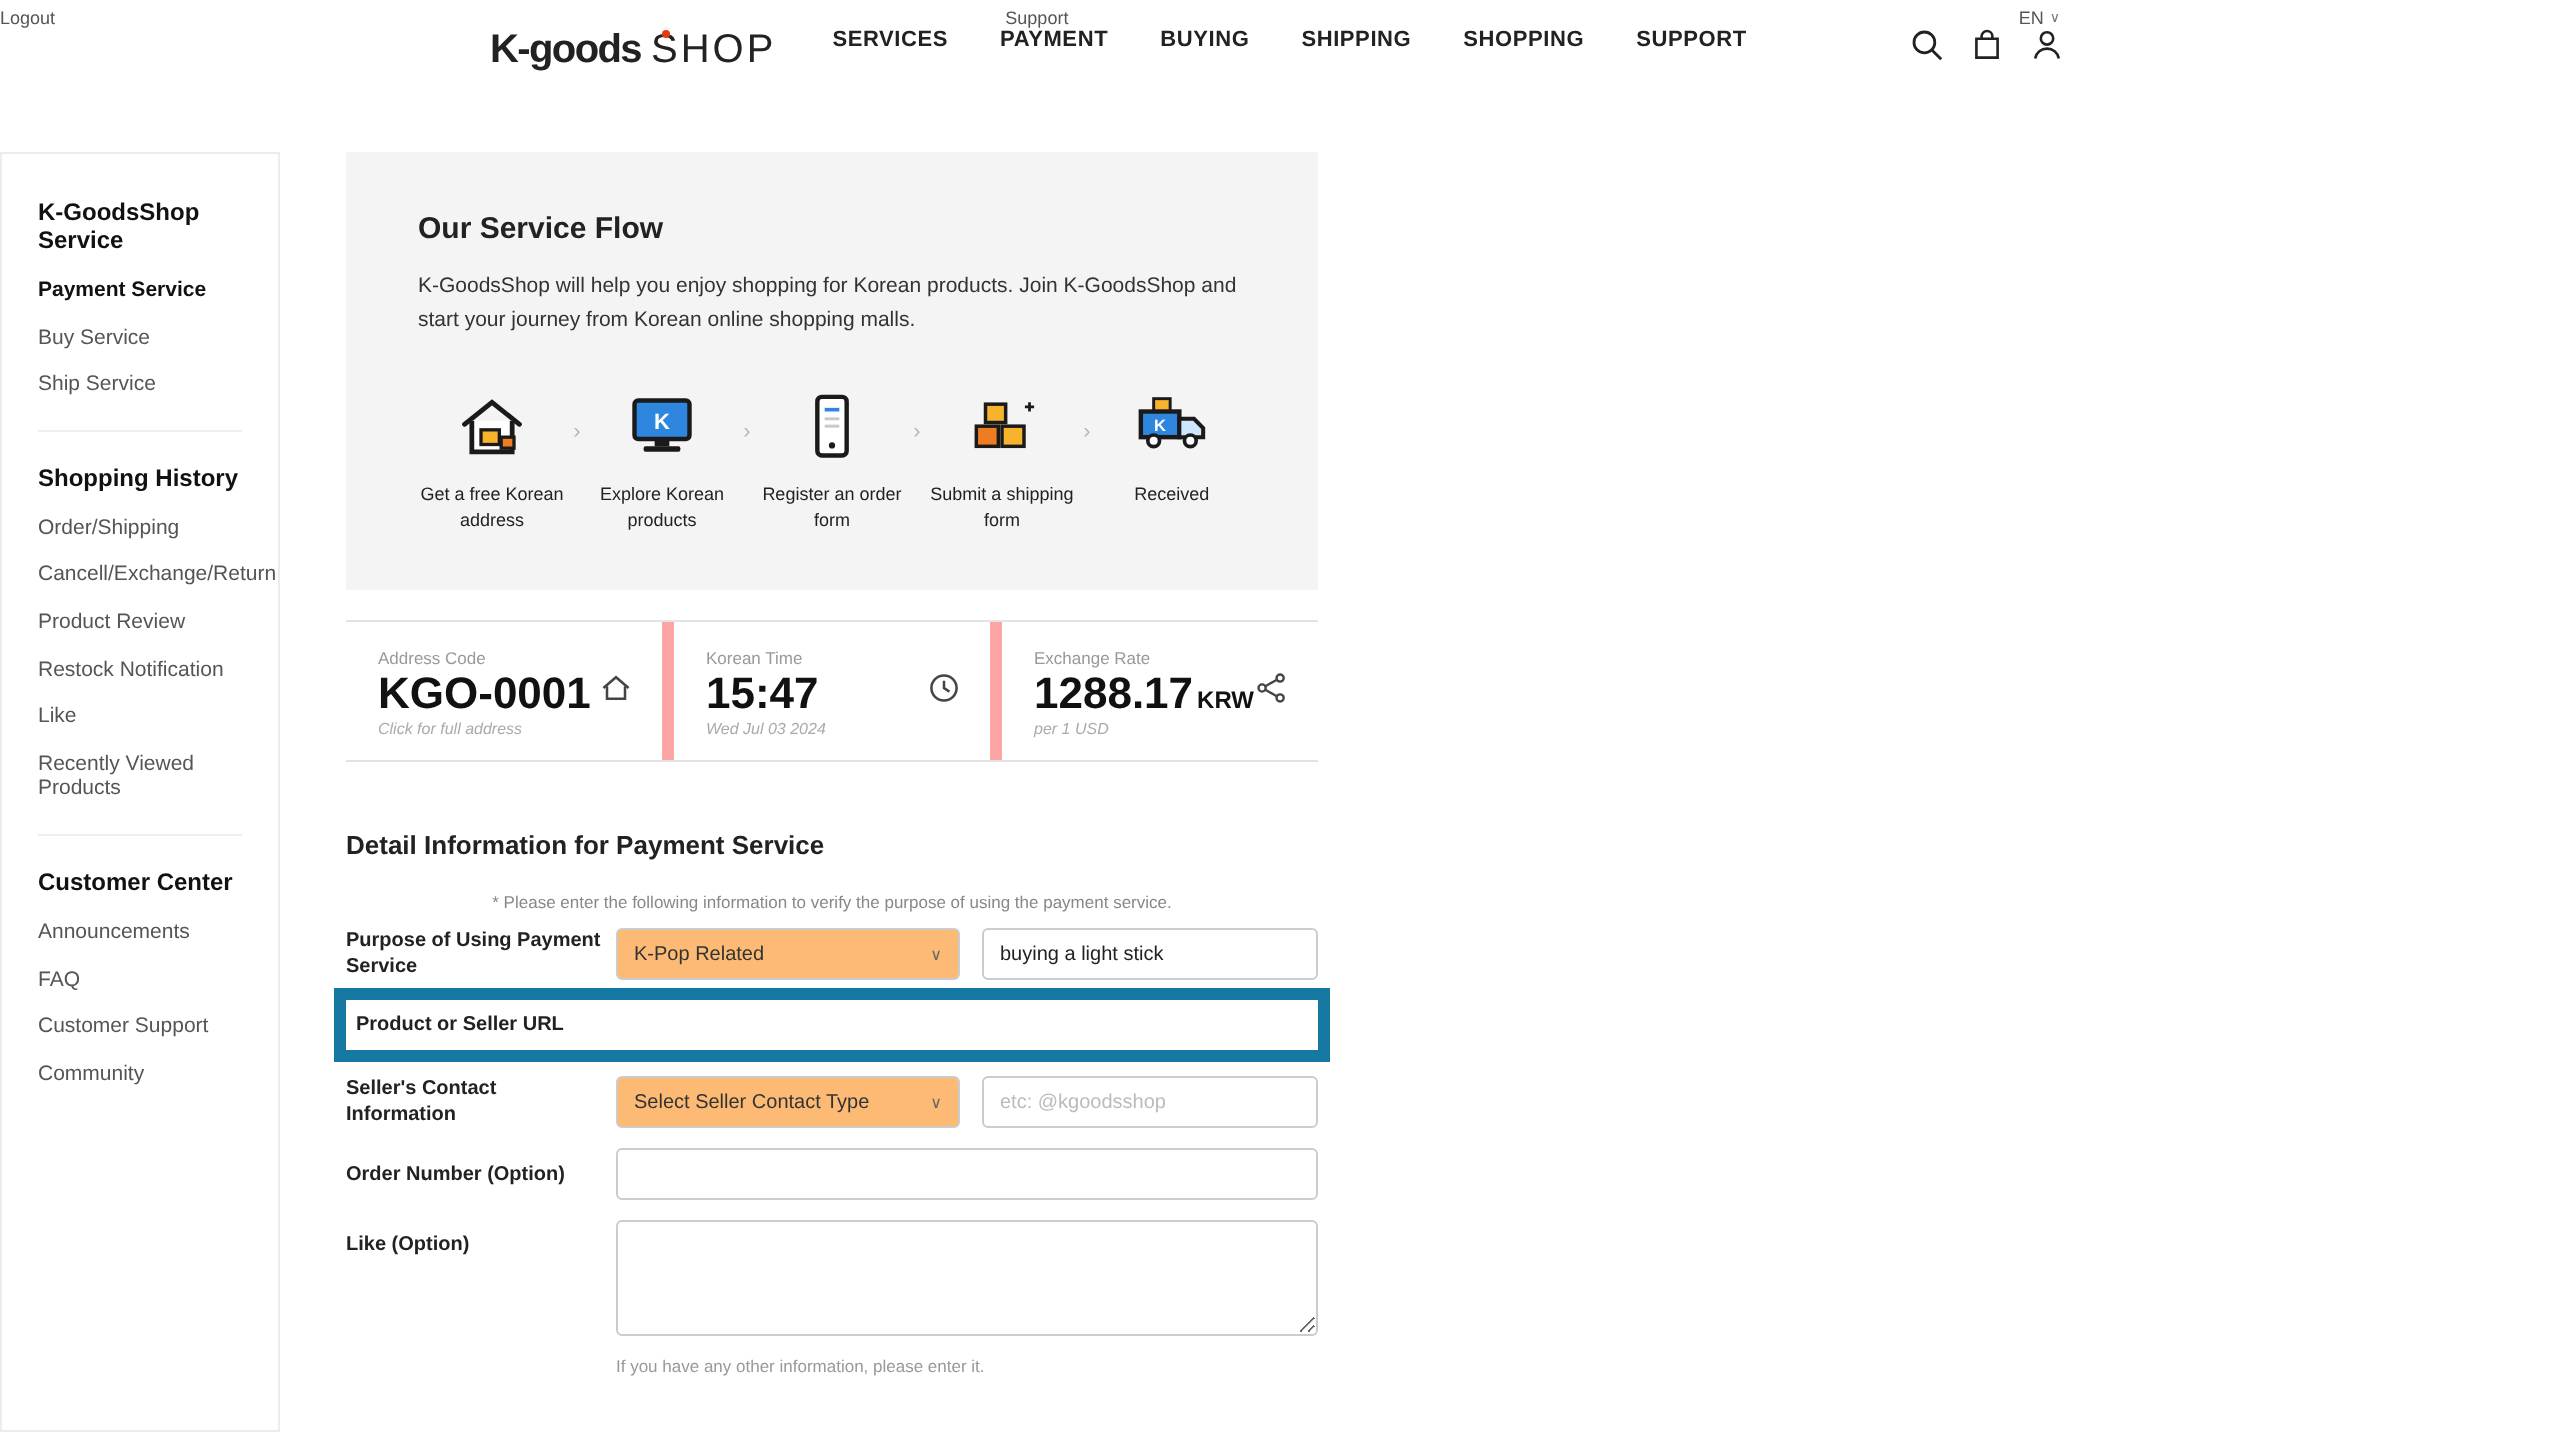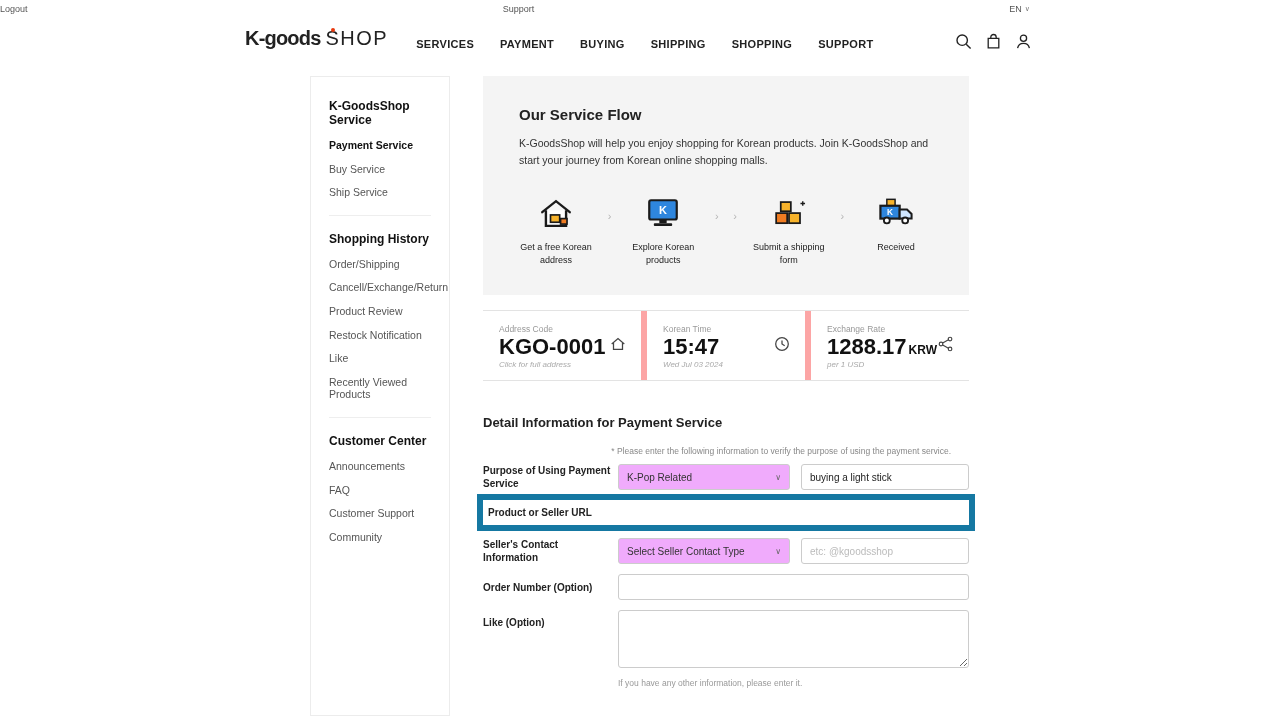--- a/index.html
+++ b/index.html
@@ -9,30 +9,30 @@
     background:#fff; color:#222;
     font-family:"Liberation Sans", sans-serif;
   }
   
   .topbar { height:14px; display:flex; justify-content:space-between; align-items:center;
     gap:16px; padding:4px 250px 0 0; font-size:9px; color:#555; }
   .topbar span { cursor:pointer; }
   .lang { display:flex; align-items:center; gap:3px; }
   .chev-sm { font-size:7px; color:#777; }
   
-  .header { display:flex; align-items:flex-end; height:36px; padding-left:245px; }
+  .header { display:flex; align-items:flex-start; height:36px; padding-left:245px; }
   .logo { font-size:20px; font-weight:bold; letter-spacing:-0.8px; white-space:nowrap; position:relative; cursor:pointer; }
   .logo .shop { font-weight:500; letter-spacing:1.5px; margin-left:5px; }
   .logo .accent { position:absolute; width:4px; height:4px; border-radius:50%; background:#e8380d; top:1px; left:86px; }
   .mainnav { display:flex; gap:26px; margin-left:28px; font-size:11px; font-weight:bold; letter-spacing:0.3px; }
   .mainnav span { cursor:pointer; }
   .header-icons { margin-left:auto; margin-right:248px; display:flex; gap:13px; align-items:center; }
   .header-icons .hic { cursor:pointer; display:flex; }
   
-  .page { display:flex; margin-top:26px; padding-left:310px; align-items:flex-start; }
+  .page { display:flex; margin-top:26px; align-items:flex-start; }
   
   .sidebar { width:140px; height:640px; border:1px solid #ececec; padding:22px 18px; background:#fff; }
   .side-section + .side-section { border-top:1px solid #eee; margin-top:16px; padding-top:16px; }
   .side-title { font-size:12px; font-weight:bold; margin-bottom:12px; color:#111; }
   .side-item { font-size:10.5px; color:#555; margin:11px 0; cursor:pointer; line-height:1.2; }
   .side-item.active { color:#111; font-weight:bold; }
   
   .main { width:486px; margin-left:33px; }
   .hero { background:#f4f4f4; padding:30px 36px 28px; }
   .hero h2 { font-size:15px; margin:0 0 12px; font-weight:bold; }
@@ -45,30 +45,30 @@
   
   .info-strip { display:flex; border-top:1px solid #e3e3e3; border-bottom:1px solid #e3e3e3; margin-top:15px; }
   .info-cell { flex:1; padding:13px 14px 11px 16px; display:flex; justify-content:space-between; align-items:center; cursor:pointer; }
   .info-cell + .info-cell { border-left:6px solid #fca5a5; }
   .info-label { font-size:8.5px; color:#999; }
   .info-value { font-size:22px; font-weight:bold; color:#111; line-height:1.15; white-space:nowrap; }
   .info-unit { font-size:12px; font-weight:bold; margin-left:2px; }
   .info-sub { font-size:8px; color:#aaa; margin-top:1px;font-style:italic; }
   
   .detail-title { font-size:13px; font-weight:bold; margin:34px 0 0; }
-  .form-note { font-size:8.5px; color:#888; text-align:right; margin:16px 18px 8px; }
+  .form-note { font-size:8.5px; color:#888; text-align:center; margin:16px 18px 8px; }
   .form-row { display:flex; align-items:center; margin-bottom:10px; }
   .form-row.top { align-items:flex-start; }
   .form-label { width:135px; font-size:10px; font-weight:bold; flex-shrink:0; line-height:1.3; padding-right:6px; }
   .form-row.top .form-label { margin-top:6px; }
   .fields { flex:1; display:flex; gap:11px; }
   .tinput { height:26px; border:1px solid #ccc; border-radius:3px; font-size:10px; padding:0 8px;
     font-family:"Liberation Sans", sans-serif; color:#222; outline:none; width:100%; }
   .tinput::placeholder { color:#bbb; }
-  .select { height:26px; width:172px; flex:none; border:1px solid #ccc; border-radius:3px; background:#f0abfc;
+  .select { height:26px; width:172px; flex:none; border:1px solid #ccc; border-radius:3px; background:#fdba74;
     display:flex; align-items:center; justify-content:space-between; padding:0 8px; font-size:10px; color:#333; cursor:pointer; }
   .select .chev { font-size:8px; color:#666; }
   .row-highlight { padding:6px 5px; margin:8px 0 13px; background:#fff; }
   textarea.tarea { width:100%; height:58px; border:1px solid #ccc; border-radius:3px; font-size:10px;
     padding:6px 8px; font-family:"Liberation Sans", sans-serif; color:#222; outline:none; }
   .helper { font-size:8.5px; color:#999; margin:5px 0 0 135px; }
 </style>
 </head>
 <body>
 
@@ -162,20 +162,30 @@
         <div class="step">
           <svg viewBox="0 0 48 48">
             <rect x="9" y="9" width="30" height="21" rx="2" fill="#2e86de" stroke="#1a1a1a" stroke-width="2.4"></rect>
             <text x="24" y="24.5" font-size="12" fill="#fff" text-anchor="middle" font-weight="bold" font-family="Liberation Sans, sans-serif">K</text>
             <rect x="20" y="30" width="8" height="4" fill="#1a1a1a"></rect>
             <rect x="14" y="34" width="20" height="3" rx="1" fill="#1a1a1a"></rect>
           </svg>
           <div class="step-label">Explore Korean products</div>
         </div>
         <div class="flow-chev">›</div>
+        <div class="step">
+          <svg viewBox="0 0 48 48">
+            <rect x="16" y="7" width="16" height="32" rx="2.5" fill="#fff" stroke="#1a1a1a" stroke-width="2.4"></rect>
+            <line x1="20" y1="14" x2="28" y2="14" stroke="#2e86de" stroke-width="2"></line>
+            <line x1="20" y1="19" x2="28" y2="19" stroke="#c9c9c9" stroke-width="1.6"></line>
+            <line x1="20" y1="23" x2="28" y2="23" stroke="#c9c9c9" stroke-width="1.6"></line>
+            <circle cx="24" cy="33.5" r="1.7" fill="#1a1a1a"></circle>
+          </svg>
+          <div class="step-label">Register an order form</div>
+        </div>
         <div class="flow-chev">›</div>
         <div class="step">
           <svg viewBox="0 0 48 48">
             <rect x="15" y="11" width="11" height="10" fill="#f7b32b" stroke="#1a1a1a" stroke-width="1.9"></rect>
             <rect x="10" y="23" width="12" height="11" fill="#f07c22" stroke="#1a1a1a" stroke-width="1.9"></rect>
             <rect x="24" y="23" width="12" height="11" fill="#f7b32b" stroke="#1a1a1a" stroke-width="1.9"></rect>
             <path d="M39 10 v5 M36.5 12.5 h5" stroke="#1a1a1a" stroke-width="1.5"></path>
           </svg>
           <div class="step-label">Submit a shipping form</div>
         </div>

